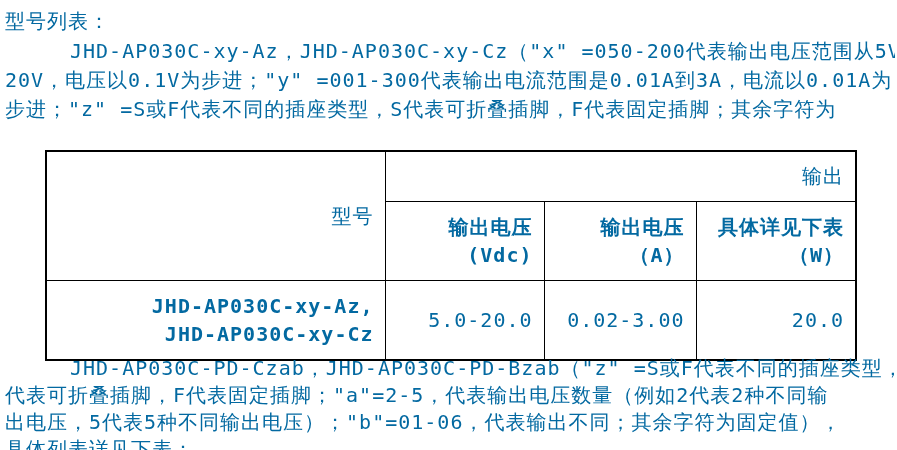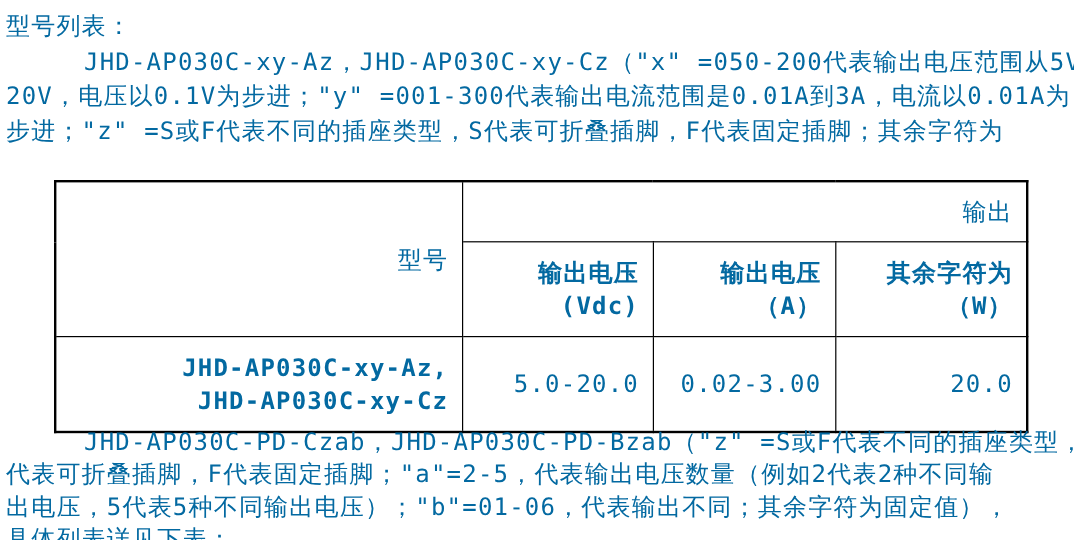--- a/index.html
+++ b/index.html
@@ -76,21 +76,21 @@
     <tr class="row-subhead">
       <td class="two-line">
         <div>输出电压</div>
         <div>(Vdc)</div>
       </td>
       <td class="two-line">
         <div>输出电压</div>
         <div>（A）</div>
       </td>
       <td class="two-line">
-        <div>其余字符为</div>
+        <div>具体详见下表</div>
         <div>（W）</div>
       </td>
     </tr>
     <tr class="row-data">
       <td class="two-line">
         <div>JHD-AP030C-xy-Az,</div>
         <div>JHD-AP030C-xy-Cz</div>
       </td>
       <td>5.0-20.0</td>
       <td>0.02-3.00</td>

